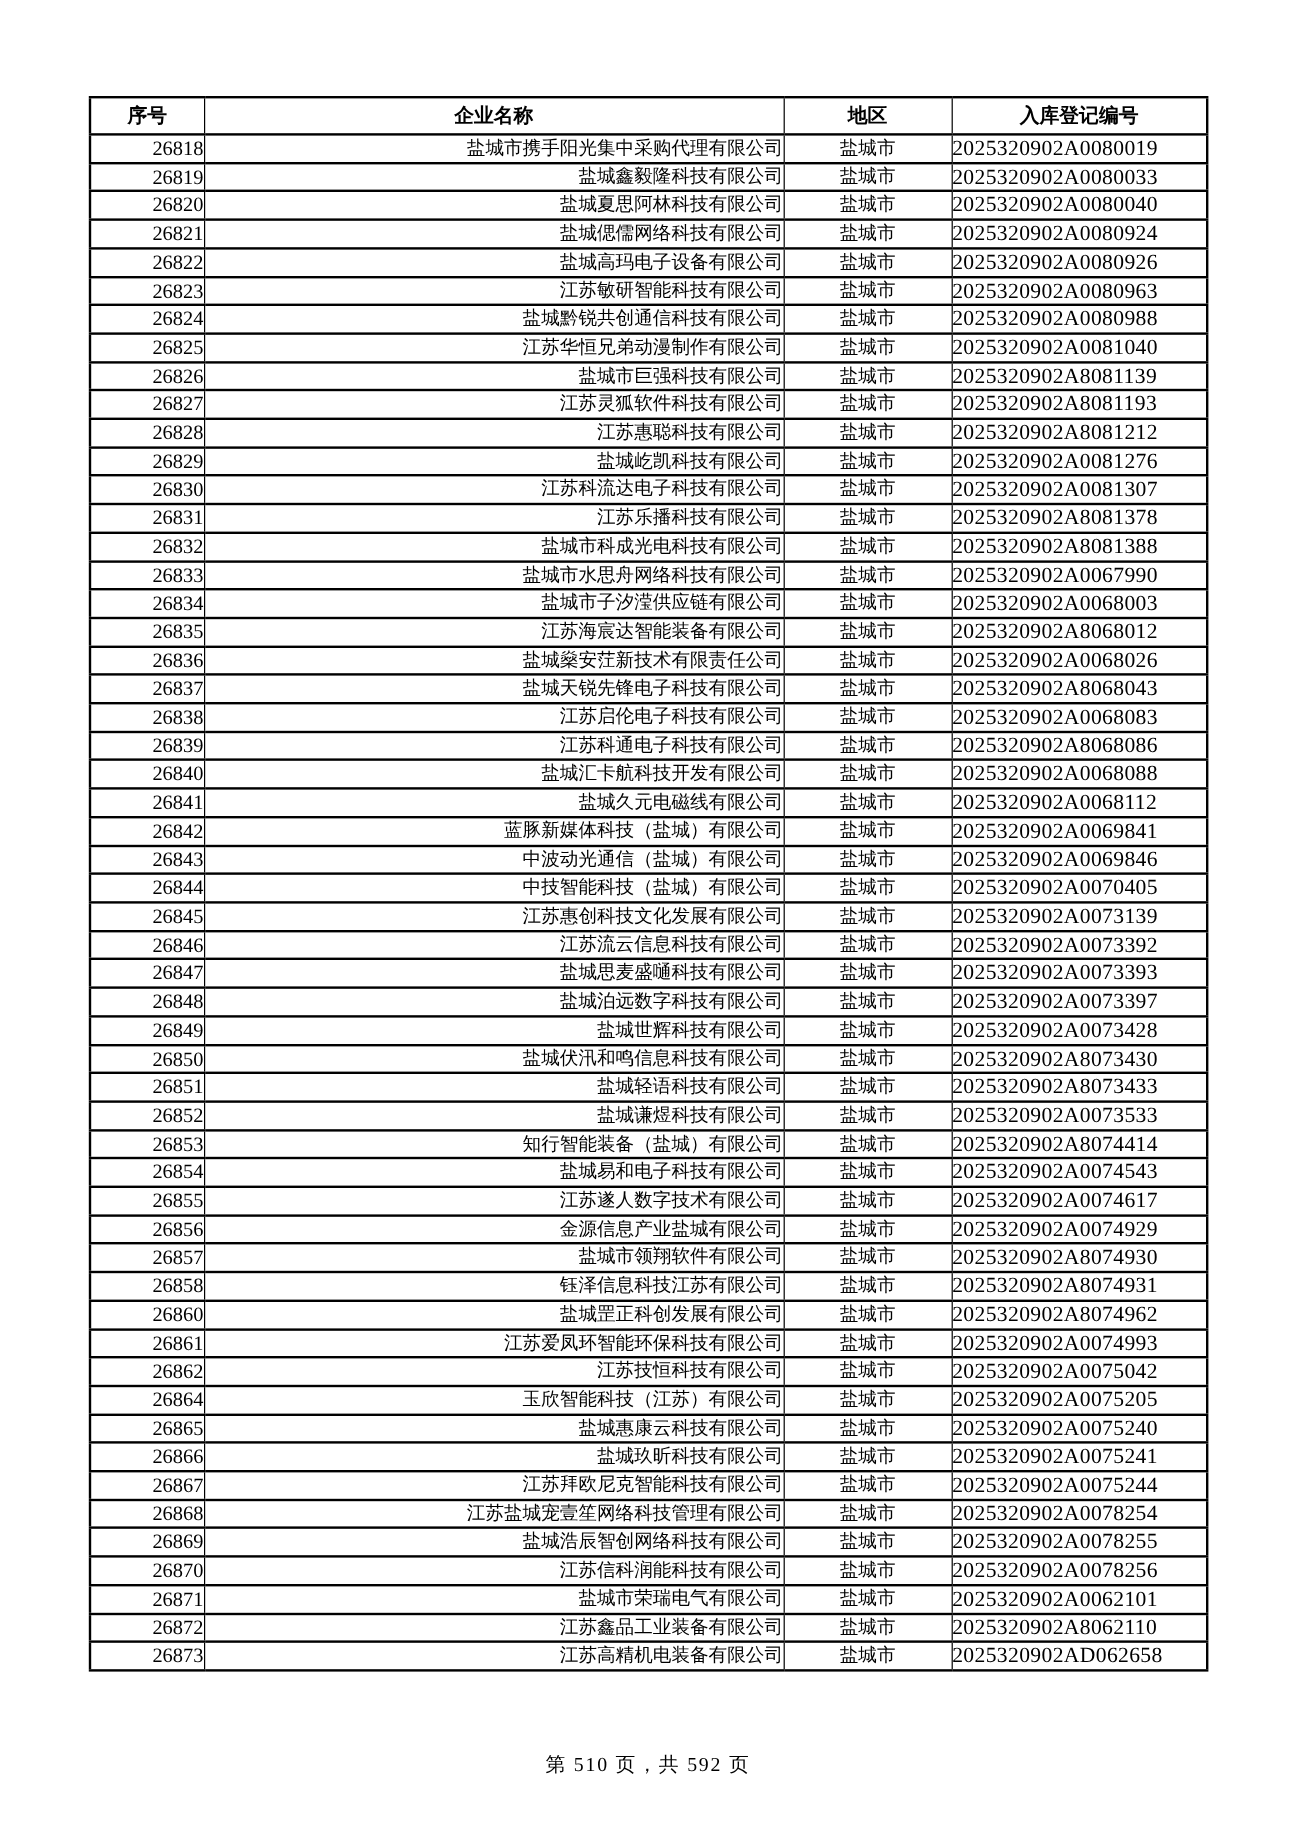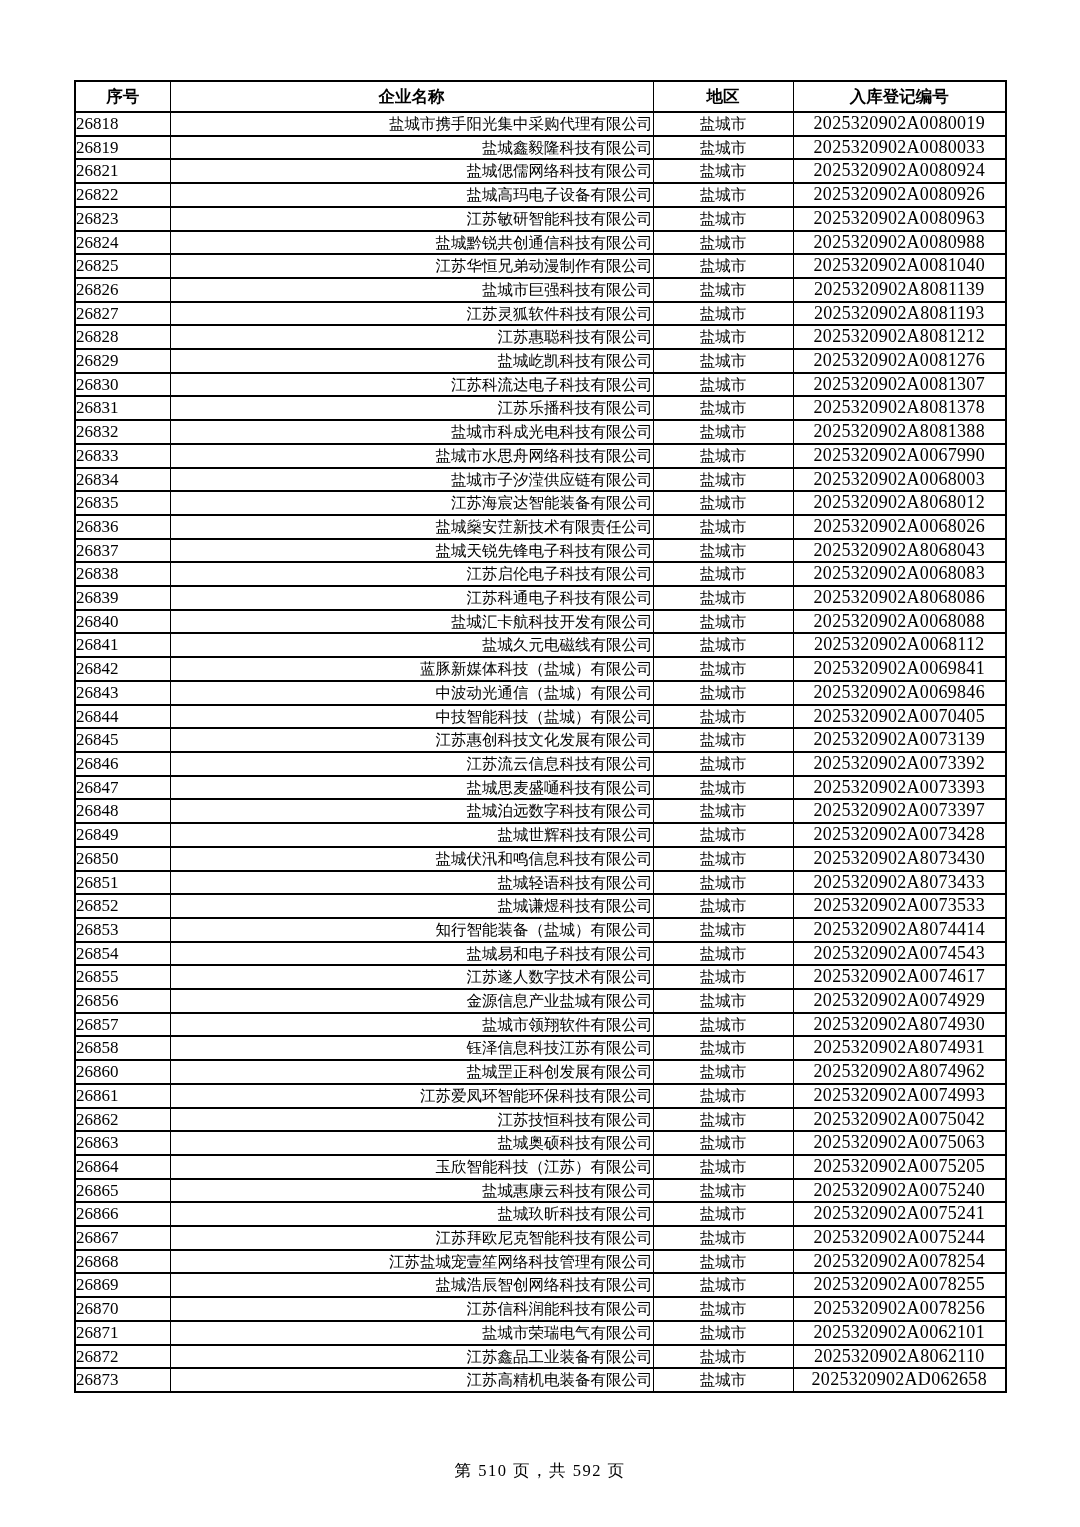--- a/index.html
+++ b/index.html
@@ -48,33 +48,32 @@
     font-weight: 700;
     font-size: 16.5px;
     text-align: center;
   }
   td {
     height: 21.7px;
     line-height: 21.7px;
     font-size: 15.5px;
   }
   td.col-seq {
-    text-align: left;
+    text-align: right;
     font-size: 17px;
     margin-top: 40px;
   }
   td.col-name {
     text-align: right;
     padding-left: 6px;
   }
   td.col-region {
     text-align: center;
   }
   td.col-regno {
-    text-align: center;
     font-size: 18px;
     letter-spacing: 0.3px;
   }
   .footer {
     position: absolute;
     left: 0;
     top: 1460px;
     width: 1080px;
     text-align: center;
     font-size: 16.5px;
@@ -108,20 +107,26 @@
           <td class="col-region">盐城市</td>
           <td class="col-regno">2025320902A0080019</td>
         </tr>
         <tr>
           <td class="col-seq">26819</td>
           <td class="col-name">盐城鑫毅隆科技有限公司</td>
           <td class="col-region">盐城市</td>
           <td class="col-regno">2025320902A0080033</td>
         </tr>
         <tr>
+          <td class="col-seq">26820</td>
+          <td class="col-name">盐城夏思阿林科技有限公司</td>
+          <td class="col-region">盐城市</td>
+          <td class="col-regno">2025320902A0080040</td>
+        </tr>
+        <tr>
           <td class="col-seq">26821</td>
           <td class="col-name">盐城偲儒网络科技有限公司</td>
           <td class="col-region">盐城市</td>
           <td class="col-regno">2025320902A0080924</td>
         </tr>
         <tr>
           <td class="col-seq">26822</td>
           <td class="col-name">盐城高玛电子设备有限公司</td>
           <td class="col-region">盐城市</td>
           <td class="col-regno">2025320902A0080926</td>
@@ -352,26 +357,20 @@
           <td class="col-seq">26861</td>
           <td class="col-name">江苏爱凤环智能环保科技有限公司</td>
           <td class="col-region">盐城市</td>
           <td class="col-regno">2025320902A0074993</td>
         </tr>
         <tr>
           <td class="col-seq">26862</td>
           <td class="col-name">江苏技恒科技有限公司</td>
           <td class="col-region">盐城市</td>
           <td class="col-regno">2025320902A0075042</td>
-        </tr>
-        <tr>
-          <td class="col-seq">26863</td>
-          <td class="col-name">盐城奥硕科技有限公司</td>
-          <td class="col-region">盐城市</td>
-          <td class="col-regno">2025320902A0075063</td>
         </tr>
         <tr>
           <td class="col-seq">26864</td>
           <td class="col-name">玉欣智能科技（江苏）有限公司</td>
           <td class="col-region">盐城市</td>
           <td class="col-regno">2025320902A0075205</td>
         </tr>
         <tr>
           <td class="col-seq">26865</td>
           <td class="col-name">盐城惠康云科技有限公司</td>

